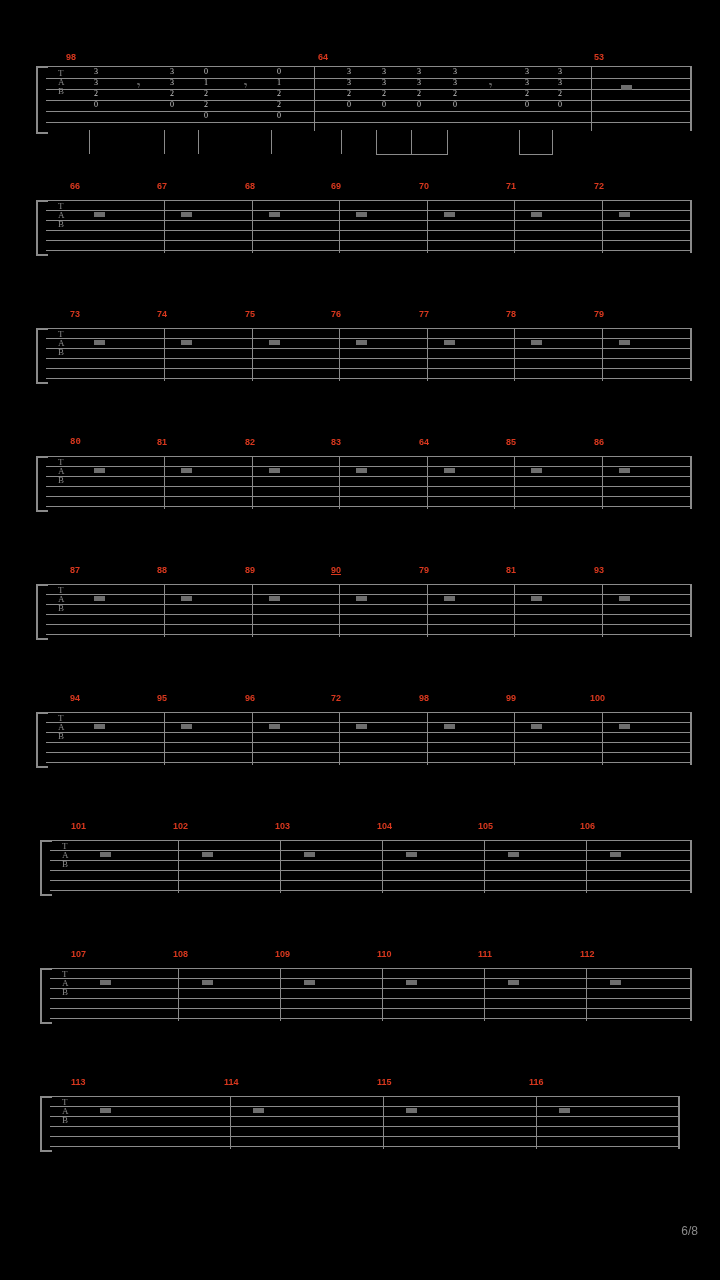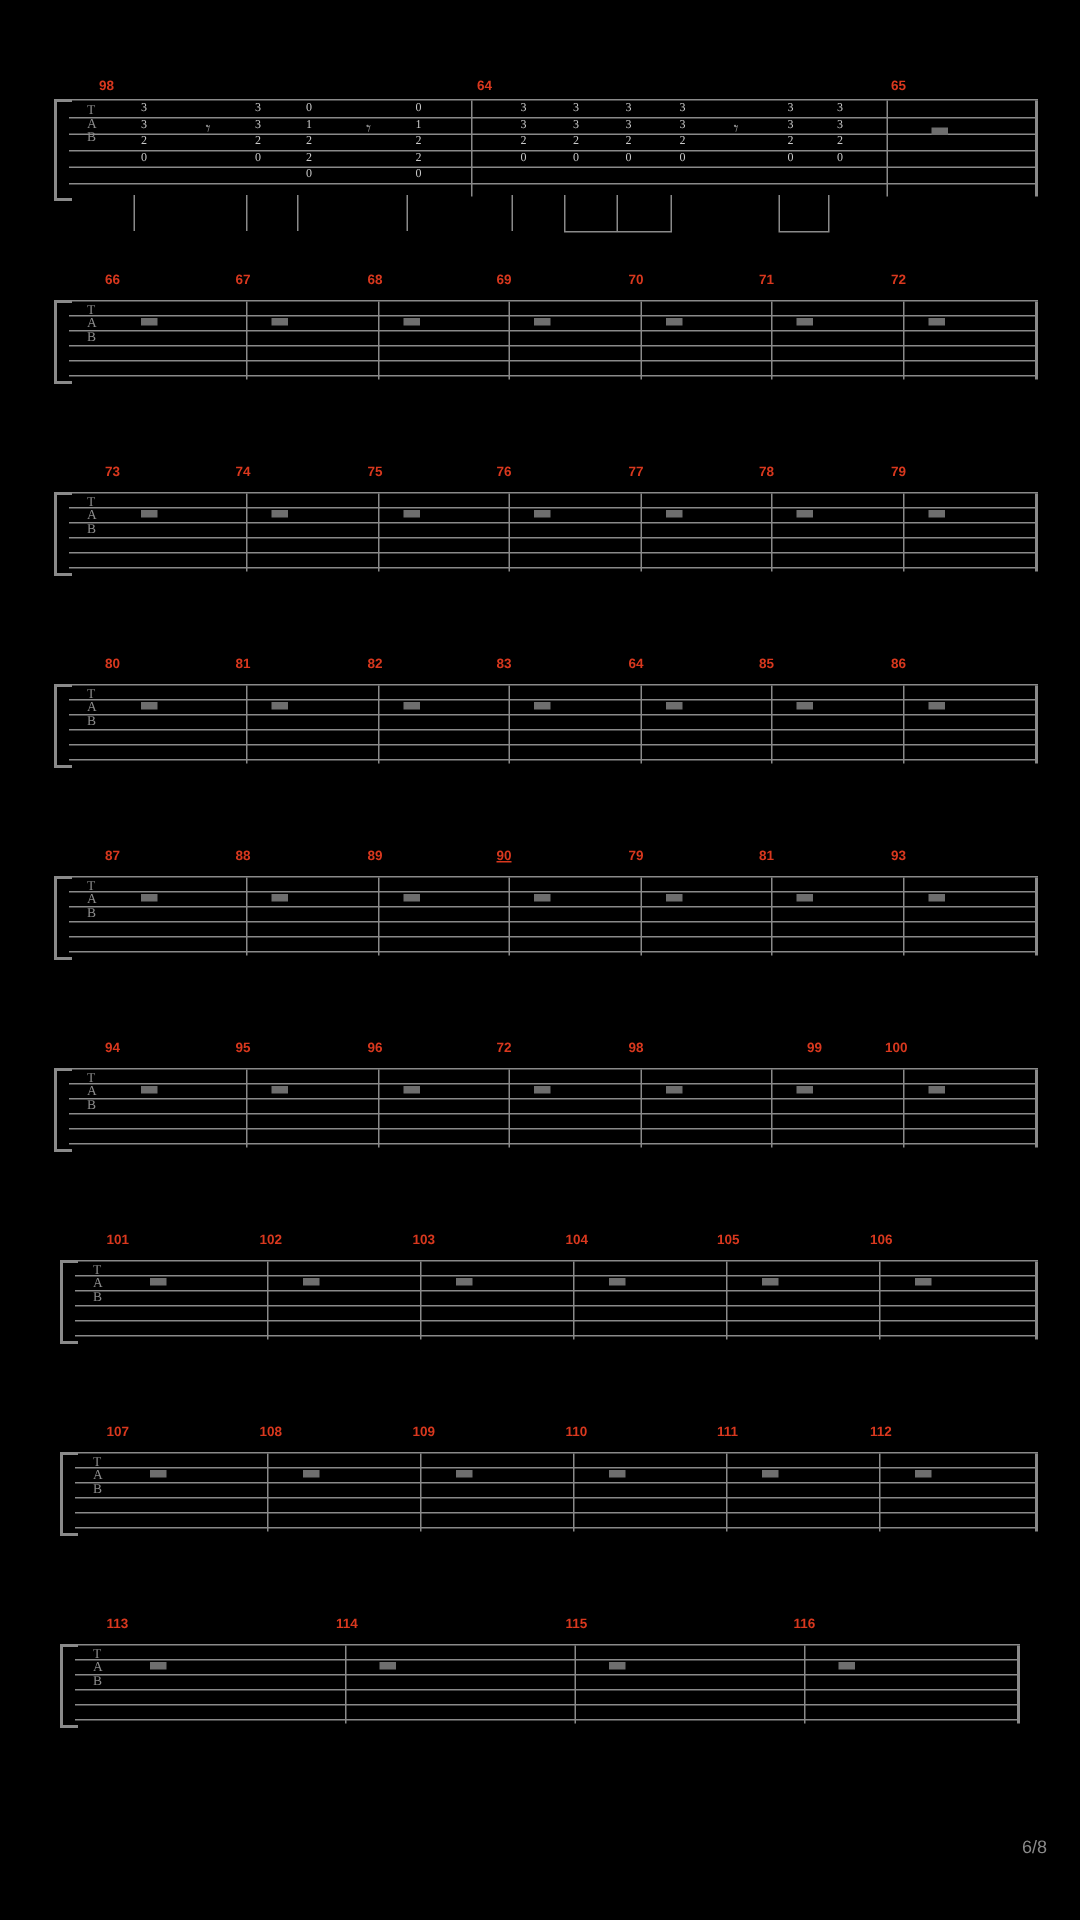--- a/index.html
+++ b/index.html
@@ -178,21 +178,21 @@
     <div class="stem" style="left:375px;top:64px;height:24px;"></div>
     <div class="stem" style="left:411px;top:64px;height:24px;"></div>
     <div class="stem" style="left:483px;top:64px;height:24px;"></div>
     <div class="stem" style="left:516px;top:64px;height:24px;"></div>
     <div class="beam" style="left:340px;top:88px;width:72px;"></div>
     <div class="beam" style="left:483px;top:88px;width:34px;"></div>
   </div>
 
   <div class="measnum" style="left:66px;top:52px;">98</div>
   <div class="measnum" style="left:318px;top:52px;">64</div>
-  <div class="measnum" style="left:594px;top:52px;">65</div>
+  <div class="measnum" style="left:594px;top:52px;">53</div>
 
   <div class="system" style="left:36px;top:200px;">
     <div class="bracket" style="height:52px;"></div>
     <div class="staff" style="width:646px;height:52px;">
       <div class="line" style="top:9px;"></div>
       <div class="line" style="top:19px;"></div>
       <div class="line" style="top:29px;"></div>
       <div class="line" style="top:39px;"></div>
       <div class="line" style="top:49px;"></div>
       <div class="tabword" style="top:1px;">
@@ -283,21 +283,21 @@
       <div class="barline" style="left:556px;height:52px;"></div>
       <div class="rest" style="left:48px;top:11px;"></div>
       <div class="rest" style="left:135px;top:11px;"></div>
       <div class="rest" style="left:223px;top:11px;"></div>
       <div class="rest" style="left:310px;top:11px;"></div>
       <div class="rest" style="left:398px;top:11px;"></div>
       <div class="rest" style="left:485px;top:11px;"></div>
       <div class="rest" style="left:573px;top:11px;"></div>
     </div>
   </div>
-  <div class="measnum" style="left:70px;top:437px;">80</div>
+  <div class="measnum" style="left:70px;top:437px;font-family:Liberation Mono, monospace;">80</div>
   <div class="measnum" style="left:157px;top:437px;">81</div>
   <div class="measnum" style="left:245px;top:437px;">82</div>
   <div class="measnum" style="left:331px;top:437px;">83</div>
   <div class="measnum" style="left:419px;top:437px;">64</div>
   <div class="measnum" style="left:506px;top:437px;">85</div>
   <div class="measnum" style="left:594px;top:437px;">86</div>
 
   <div class="system" style="left:36px;top:584px;">
     <div class="bracket" style="height:52px;"></div>
     <div class="staff" style="width:646px;height:52px;">
@@ -362,21 +362,21 @@
       <div class="rest" style="left:398px;top:11px;"></div>
       <div class="rest" style="left:485px;top:11px;"></div>
       <div class="rest" style="left:573px;top:11px;"></div>
     </div>
   </div>
   <div class="measnum" style="left:70px;top:693px;">94</div>
   <div class="measnum" style="left:157px;top:693px;">95</div>
   <div class="measnum" style="left:245px;top:693px;">96</div>
   <div class="measnum" style="left:331px;top:693px;">72</div>
   <div class="measnum" style="left:419px;top:693px;">98</div>
-  <div class="measnum" style="left:506px;top:693px;margin-left:32px;">99</div>
+  <div class="measnum" style="left:506px;top:693px;">99</div>
   <div class="measnum" style="left:590px;top:693px;">100</div>
 
   <div class="system" style="left:40px;top:840px;">
     <div class="bracket" style="height:52px;"></div>
     <div class="staff" style="width:642px;height:52px;">
       <div class="line" style="top:9px;"></div>
       <div class="line" style="top:19px;"></div>
       <div class="line" style="top:29px;"></div>
       <div class="line" style="top:39px;"></div>
       <div class="line" style="top:49px;"></div>

